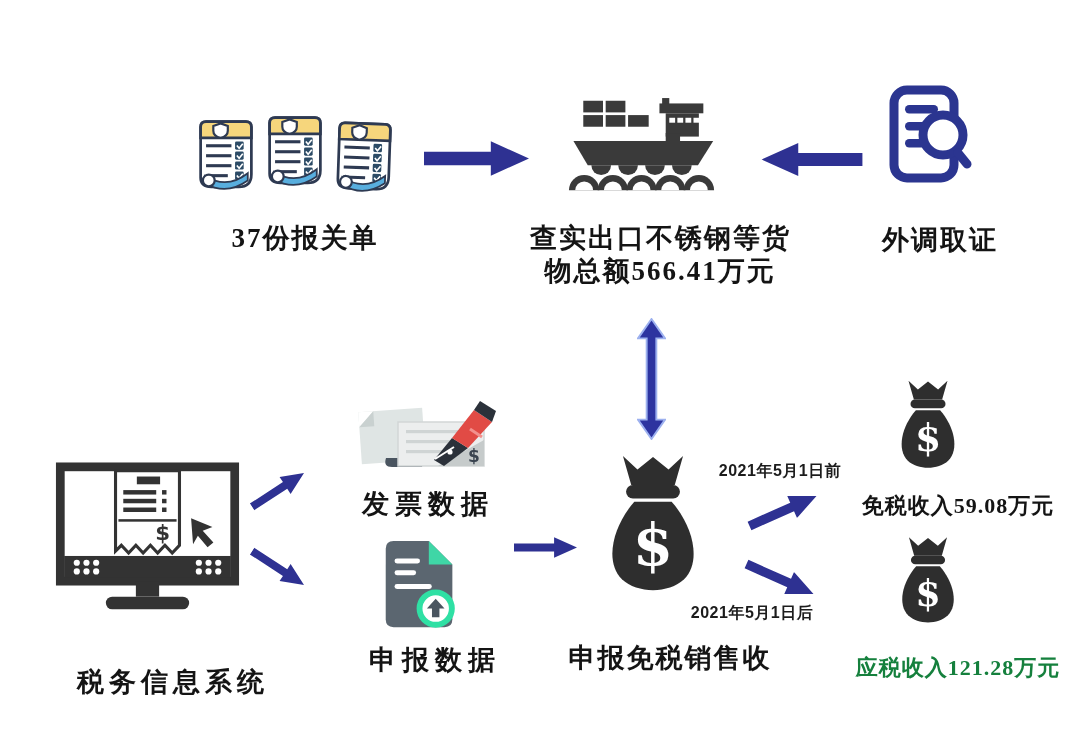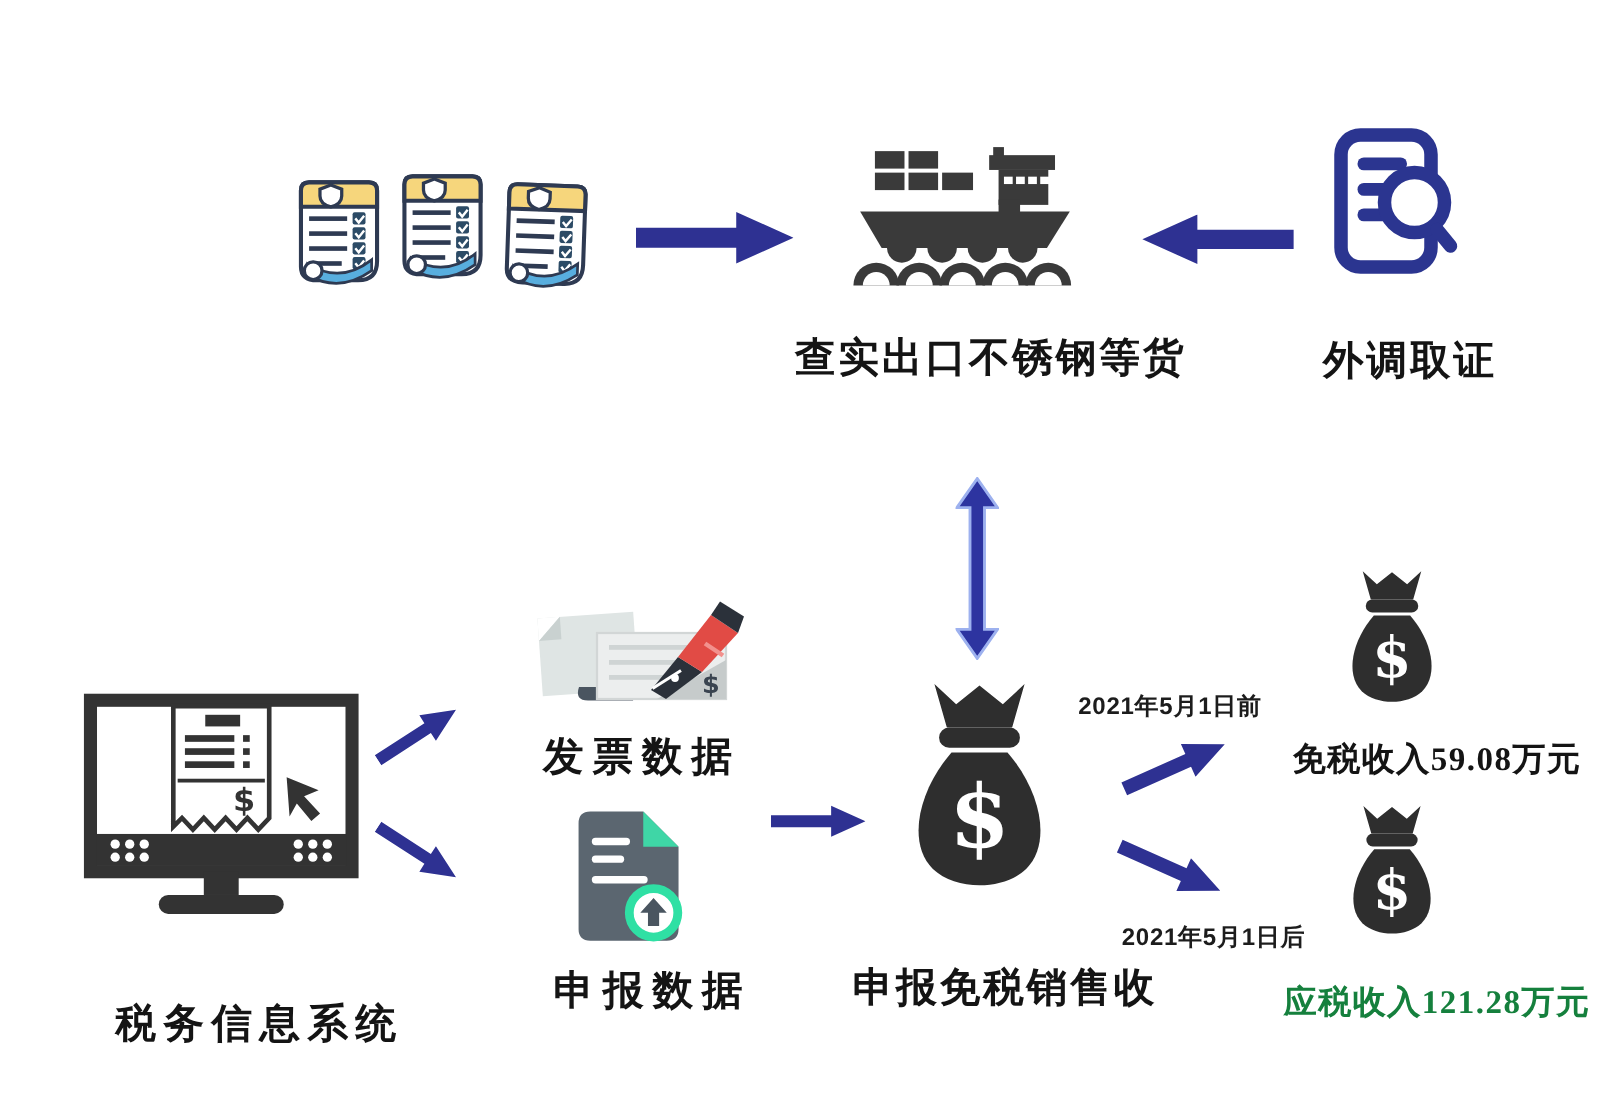--- a/index.html
+++ b/index.html
@@ -96,20 +96,21 @@
       <g stroke="#ffffff" stroke-width="1.8" fill="none">
         <path d="M44 30.5 l2.5 3 l4 -5"></path>
           <path d="M44 41.5 l2.5 3 l4 -5"></path>
         <path d="M44 52.5 l2.5 3 l4 -5"></path>
           <path d="M44 63.5 l2.5 3 l4 -5"></path>
       </g>
       <path d="M9 64 q24 15 47 -3 l0 8 q-24 17 -47 3 z" fill="#58aede" stroke="#2e3a52" stroke-width="2"></path>
       <circle cx="13" cy="69" r="6.5" fill="#ffffff" stroke="#2e3a52" stroke-width="2.4"></circle>
     </svg>
   </div>
+  <div class="lbl" style="left:195px;top:222px;width:220px;">37份报关单</div>
 
   <div class="arrow" style="left:424px;top:141px;width:105px;height:35px;">
     <svg viewBox="0 0 110 36">
         <polygon points="0,11 70,11 70,0 110,18 70,36 70,25 0,25" fill="#2e3192"></polygon>
       </svg>
   </div>
 
   <div class="icon" style="left:556px;top:90px;width:180px;height:112px;">
     <svg viewBox="0 0 190 125">
       <g fill="#3a3a3a">
@@ -143,20 +144,21 @@
           <path d="M80 112 A10 10 0 0 1 100 112 Z" fill="#ffffff"></path>
         <path d="M105 112 A17 17 0 0 1 139 112 Z" fill="#3a3a3a"></path>
           <path d="M112 112 A10 10 0 0 1 132 112 Z" fill="#ffffff"></path>
         <path d="M137 112 A17 17 0 0 1 171 112 Z" fill="#3a3a3a"></path>
           <path d="M144 112 A10 10 0 0 1 164 112 Z" fill="#ffffff"></path>
       </g>
     </svg>
   </div>
   <div class="lbl" style="left:530px;top:222px;width:260px;">
     <div>查实出口不锈钢等货</div>
+    <div>物总额566.41万元</div>
   </div>
 
   <div class="arrow" style="left:757px;top:143px;width:110px;height:33px;">
     <svg viewBox="0 0 110 36">
         <polygon points="110,11 40,11 40,0 0,18 40,36 40,25 110,25" fill="#2e3192"></polygon>
       </svg>
   </div>
 
   <div class="icon" style="left:884px;top:84px;width:92px;height:104px;">
     <svg viewBox="0 0 92 104">
@@ -281,21 +283,21 @@
   <div class="arrow" style="left:738px;top:499px;width:90px;height:24px;transform:rotate(-24deg);">
     <svg viewBox="0 0 110 36">
         <polygon points="0,11 70,11 70,0 110,18 70,36 70,25 0,25" fill="#2e3192"></polygon>
       </svg>
   </div>
   <div class="arrow" style="left:735px;top:567px;width:90px;height:24px;transform:rotate(24deg);">
     <svg viewBox="0 0 110 36">
         <polygon points="0,11 70,11 70,0 110,18 70,36 70,25 0,25" fill="#2e3192"></polygon>
       </svg>
   </div>
-  <div class="date-lbl" style="left:724px;top:603px;width:170px;margin-top:12px;">2021年5月1日后</div>
+  <div class="date-lbl" style="left:667px;top:603px;width:170px;">2021年5月1日后</div>
 
   <div class="icon" style="left:891px;top:378px;width:74px;height:97px;">
     <svg viewBox="0 0 110 140">
       <path d="M26 2 L40 15 L55 3 L70 15 L84 2 L76 30 L34 30 Z" fill="#2e2e2e"></path>
       <rect x="29" y="30" width="52" height="13" rx="6.5" fill="#2e2e2e"></rect>
       <path d="M37 46 C16 70 8 104 25 121 C40 135 70 135 85 121 C102 104 94 70 73 46 Z" fill="#2e2e2e"></path>
       <text x="55" y="107" text-anchor="middle" font-size="56" font-weight="bold" fill="#ffffff" font-family="DejaVu Serif, serif">$</text>
     </svg>
   </div>
   <div class="lbl lbl-right" style="left:843px;top:489px;width:230px;">免税收入59.08万元</div>

